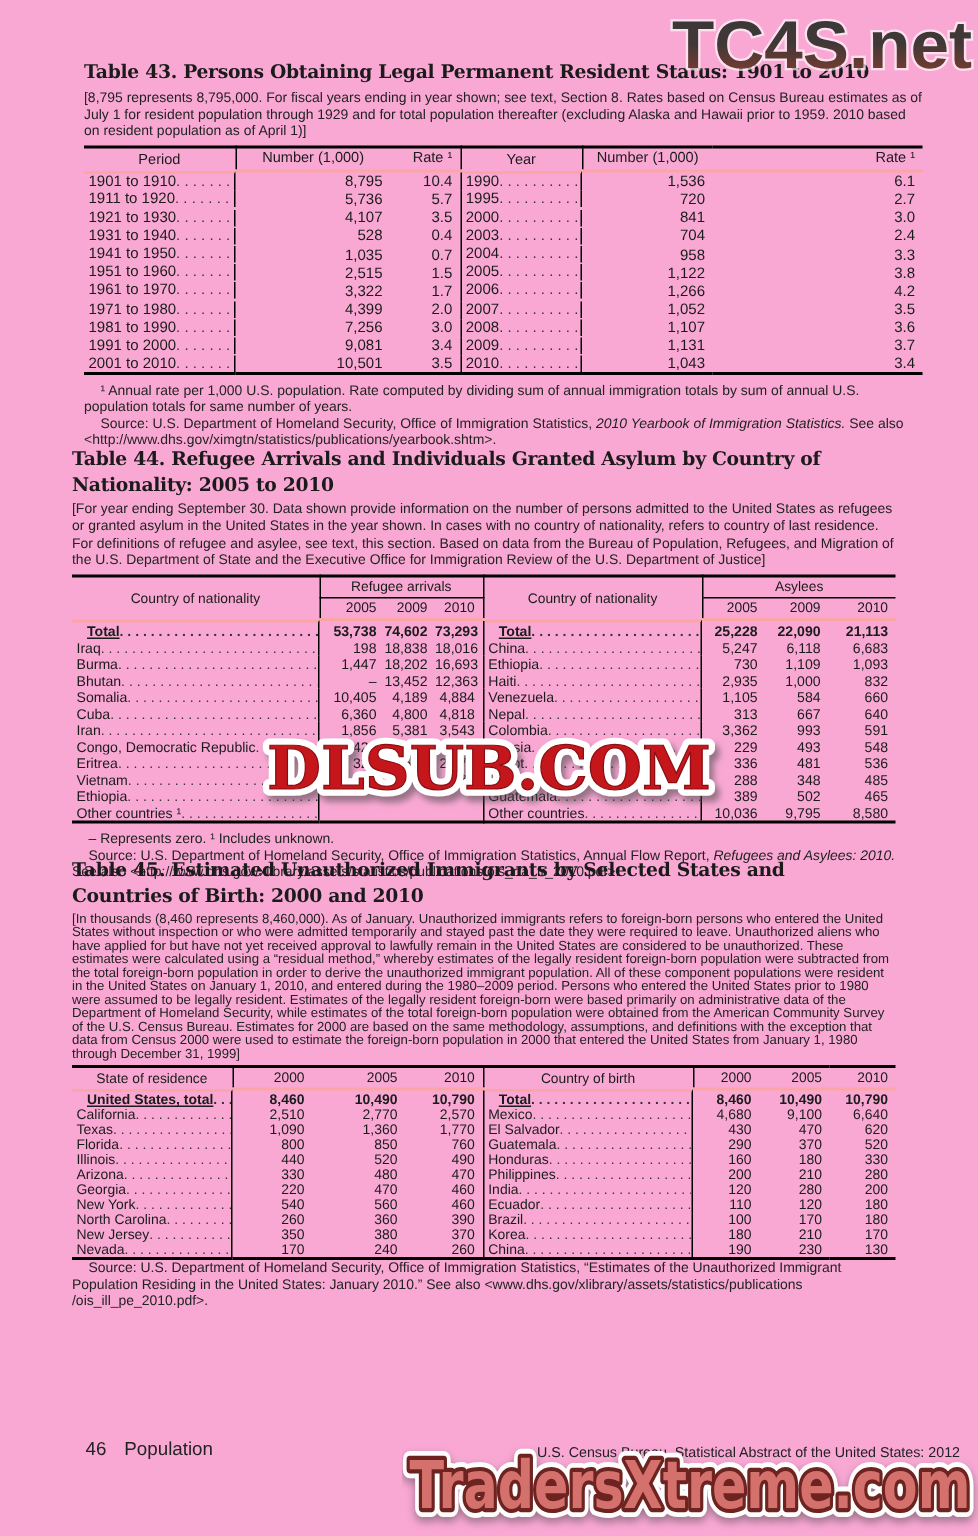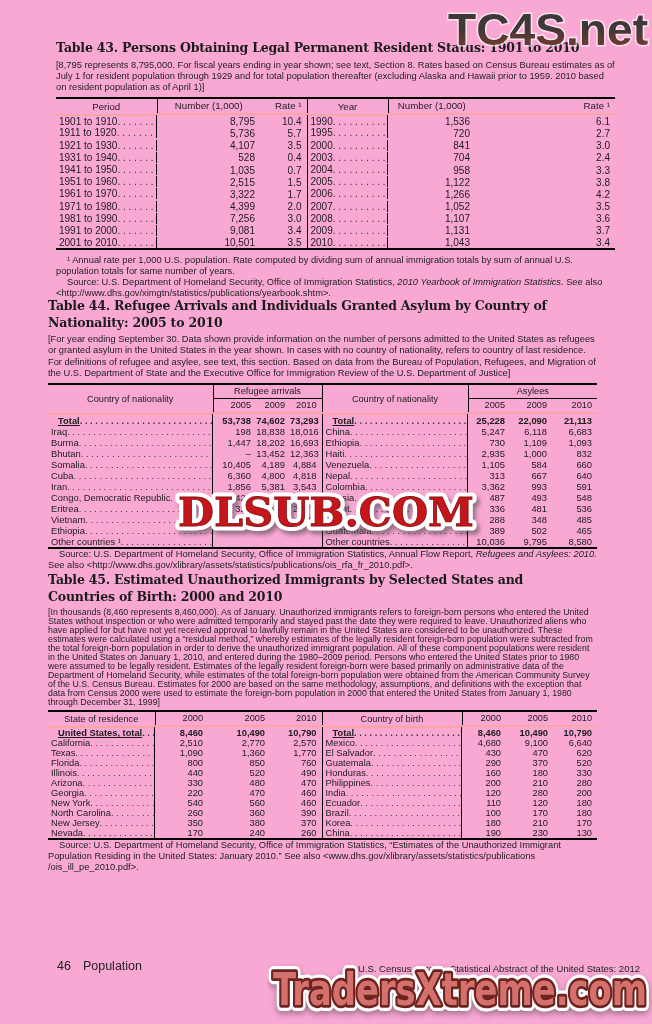--- a/index.html
+++ b/index.html
@@ -387,21 +387,21 @@
               <span class="lbl">Congo, Democratic Republic</span>
               <span class="dots"></span>
             </td>
             <td class="num">424</td>
             <td class="num">1,135</td>
             <td class="num">3,174</td>
             <td class="lab">
               <span class="lbl">Russia</span>
               <span class="dots"></span>
             </td>
-            <td class="num">487</td>
+            <td class="num">229</td>
             <td class="num">493</td>
             <td class="num">548</td>
           </tr>
           <tr>
             <td class="lab">
               <span class="lbl">Eritrea</span>
               <span class="dots"></span>
             </td>
             <td class="num">327</td>
             <td class="num">1,571</td>
@@ -457,20 +457,21 @@
             <td class="lab">
               <span class="lbl">Other countries</span>
               <span class="dots"></span>
             </td>
             <td class="num">10,036</td>
             <td class="num">9,795</td>
             <td class="num">8,580</td>
           </tr>
         </tbody>
     </table>
+    <p class="fn">– Represents zero. ¹ Includes unknown.</p>
     <p class="src"><span>Source: U.S. Department of Homeland Security, Office of Immigration Statistics, Annual Flow Report, </span><i>Refugees and Asylees: 2010.</i><span> See also &lt;http://www.dhs.gov/xlibrary/assets/statistics/publications/ois_rfa_fr_2010.pdf&gt;.</span></p>
   </div>
 
   <div class="sec sec45">
     <div class="ttl">
       <div>Table 45. Estimated Unauthorized Immigrants by Selected States and</div>
       <div>Countries of Birth: 2000 and 2010</div>
     </div>
     <div class="note45">[In thousands (8,460 represents 8,460,000). As of January. Unauthorized immigrants refers to foreign-born persons who entered the United States without inspection or who were admitted temporarily and stayed past the date they were required to leave. Unauthorized aliens who have applied for but have not yet received approval to lawfully remain in the United States are considered to be unauthorized. These estimates were calculated using a “residual method,” whereby estimates of the legally resident foreign-born population were subtracted from the total foreign-born population in order to derive the unauthorized immigrant population. All of these component populations were resident in the United States on January 1, 2010, and entered during the 1980–2009 period. Persons who entered the United States prior to 1980 were assumed to be legally resident. Estimates of the legally resident foreign-born were based primarily on administrative data of the Department of Homeland Security, while estimates of the total foreign-born population were obtained from the American Community Survey of the U.S. Census Bureau. Estimates for 2000 are based on the same methodology, assumptions, and definitions with the exception that data from Census 2000 were used to estimate the foreign-born population in 2000 that entered the United States from January 1, 1980 through December 31, 1999]</div>
     <table class="t45">

